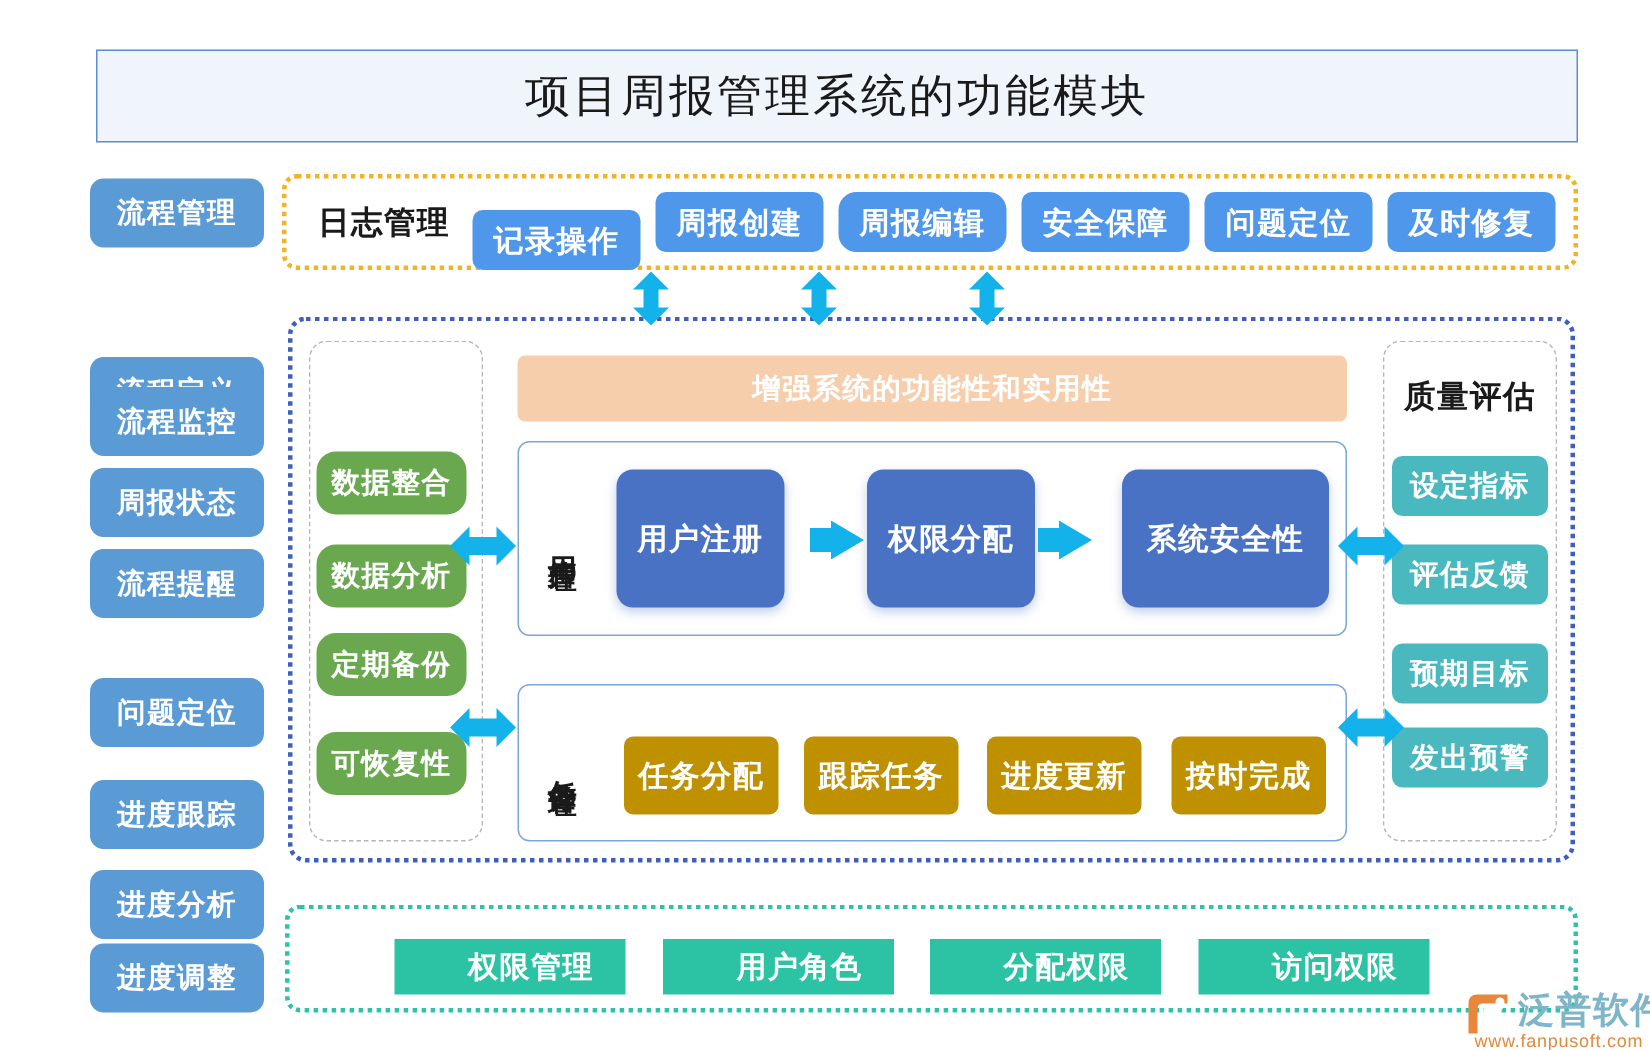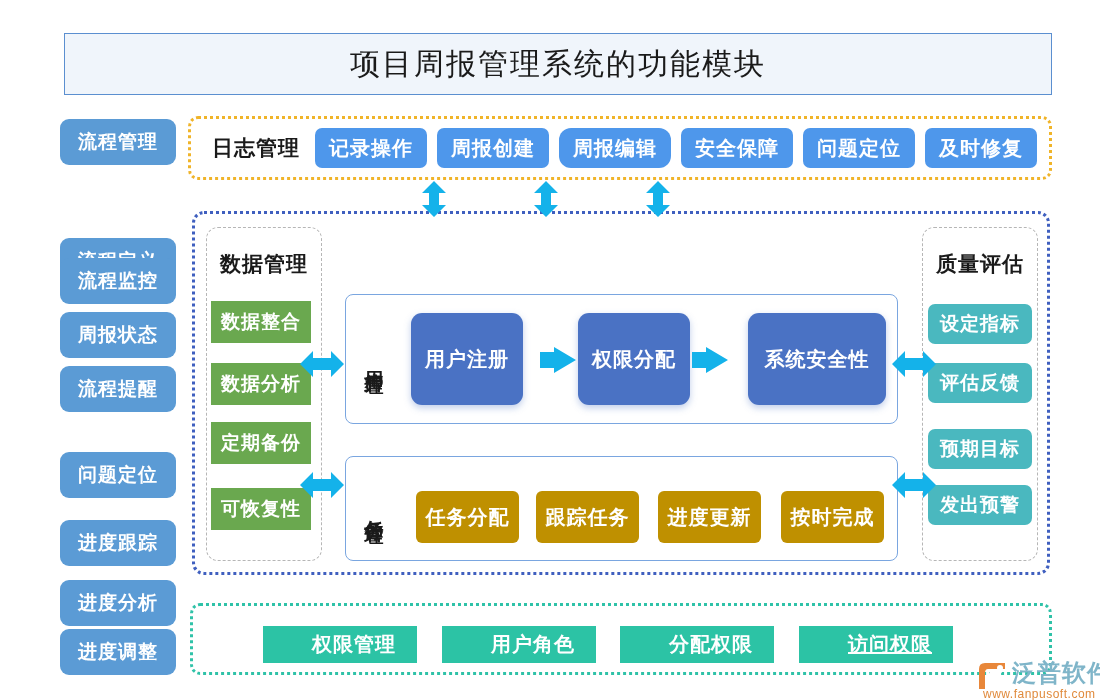--- a/index.html
+++ b/index.html
@@ -69,21 +69,21 @@
   .panel-title{
     position:absolute;width:116px;height:30px;
     display:flex;align-items:center;justify-content:center;
     font-size:21px;color:#1a1a1a;font-weight:bold;letter-spacing:1px;
   }
   #data-title{left:206px;top:234px;}
   #qual-title{left:922px;top:234px;}
 
   .green-chip{
     position:absolute;left:211px;width:100px;height:42px;
-    background:#6aa84f;border-radius:0;
+    background:#6aa84f;border-radius:13px;
     display:flex;align-items:center;justify-content:center;
     color:#ffffff;font-size:19px;font-weight:bold;letter-spacing:1px;
     box-sizing:border-box;
   }
   .teal-chip{
     position:absolute;left:928px;width:104px;height:40px;
     background:#4ab8bf;border-radius:7px;
     display:flex;align-items:center;justify-content:center;
     color:#ffffff;font-size:19px;font-weight:bold;letter-spacing:1px;
     box-sizing:border-box;
@@ -202,48 +202,48 @@
         <span>进度分析</span>
       </div>
       <div class="side-btn" style="top: 614px;">
         <span>进度调整</span>
       </div>
     </div>
 
   <div id="top-region"></div>
   <div id="top-label">日志管理</div>
   <div id="top-chips">
-      <div class="top-chip" style="left: 315px;">记录操作</div>
+      <div class="top-chip" style="left: 315px; margin-top: 12px;">记录操作</div>
       <div class="top-chip" style="left: 437px;">周报创建</div>
       <div class="top-chip" style="left: 559px; border-radius: 12px;">周报编辑</div>
       <div class="top-chip" style="left: 681px;">安全保障</div>
       <div class="top-chip" style="left: 803px;">问题定位</div>
       <div class="top-chip" style="left: 925px;">及时修复</div>
     </div>
 
   <div id="mid-region"></div>
 
   <div id="data-panel" class="panel-dashed"></div>
-  <div id="data-title" class="panel-title">数据管理</div>
   <div id="data-chips">
       <div class="green-chip" style="top: 286px;">数据整合</div>
       <div class="green-chip" style="top: 348px;">数据分析</div>
       <div class="green-chip" style="top: 407px;">定期备份</div>
       <div class="green-chip" style="top: 473px;">可恢复性</div>
     </div>
 
   <div id="qual-panel" class="panel-dashed"></div>
   <div id="qual-title" class="panel-title">质量评估</div>
   <div id="qual-chips">
       <div class="teal-chip" style="top: 289px;">设定指标</div>
       <div class="teal-chip" style="top: 348px;">评估反馈</div>
       <div class="teal-chip" style="top: 414px;">预期目标</div>
       <div class="teal-chip" style="top: 470px;">发出预警</div>
     </div>
 
+  <div id="orange-banner">增强系统的功能性和实用性</div>
 
   <div id="user-row" class="inner-row"></div>
   <div id="user-vlabel" class="v-label">用户管理</div>
   <div id="user-cards">
       <div class="blue-card" style="left: 411px;">用户注册</div>
       <div class="blue-card" style="left: 578px;">权限分配</div>
       <div class="blue-card" style="left: 748px; width: 138px;">系统安全性</div>
     </div>
 
   <div id="task-row" class="inner-row"></div>
@@ -283,21 +283,21 @@
       <div class="h-arrow-chevron" style="left: 692px;"><svg width="36" height="26" viewBox="0 0 36 26">
           <path d="M0 5 L0 21 L14 21 L14 26 L36 13 L14 0 L14 5 Z" fill="#14b2ea"></path>
         </svg></div>
     </div>
 
   <div id="bottom-region"></div>
   <div id="bottom-chips">
       <div class="bot-chip" style="left: 263px;">权限管理</div>
       <div class="bot-chip" style="left: 442px;">用户角色</div>
       <div class="bot-chip" style="left: 620px;">分配权限</div>
-      <div class="bot-chip" style="left: 799px; text-decoration: underline;">访问权限</div>
+      <div class="bot-chip" style="left: 799px;">访问权限</div>
     </div>
 
   <div id="logo">
     <svg width="40" height="40" viewBox="0 0 40 40" aria-hidden="true">
       <path d="M4 32 L4 12 Q4 6 10 6 L30 6 L30 12 L13 12 Q10 12 10 16 L10 32 Z" fill="#e8873a"></path>
       <path d="M14 28 L14 17 Q14 14 18 14 L28 14 L22 21 L18 21 L18 28 Z" fill="#ffffff"></path>
       <circle cx="25" cy="11" r="3" fill="#ffffff"></circle>
     </svg>
   </div>
   <div id="logo-text">泛普软件</div>

